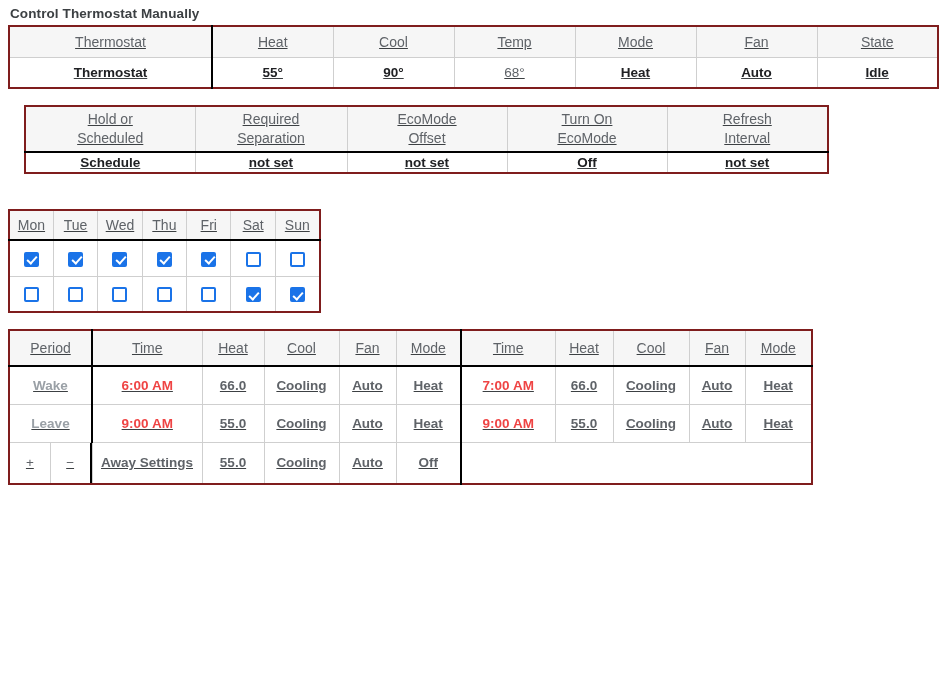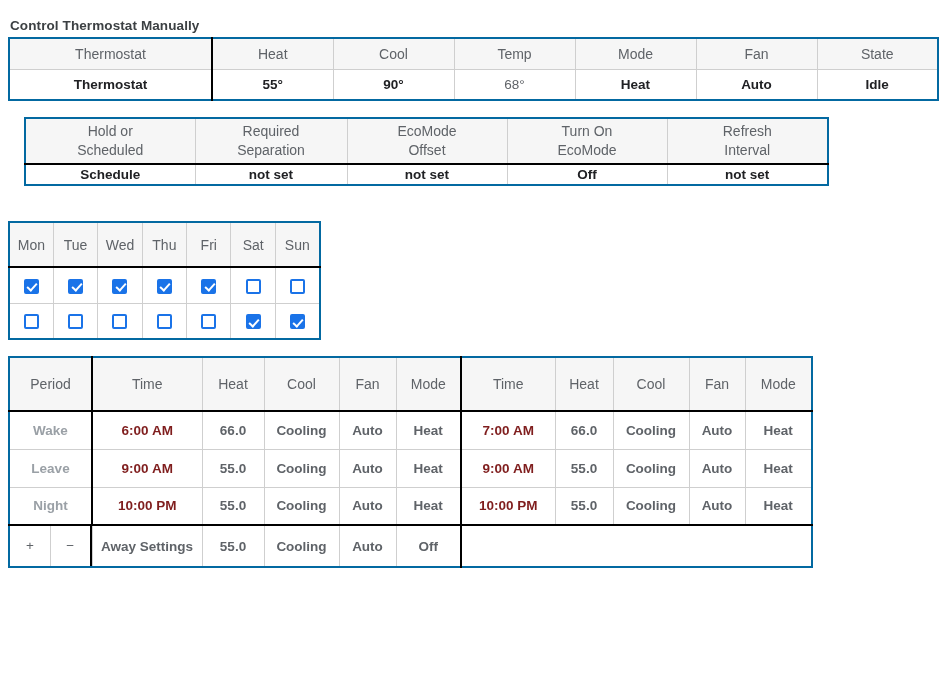--- a/index.html
+++ b/index.html
@@ -8,21 +8,21 @@
     background: #ffffff;
   }
   body {
     width: 949px;
     height: 684px;
     font-family: "Liberation Sans", sans-serif;
     color: #3c4043;
     overflow: hidden;
   }
   .page {
-    padding: 16px 0 0 8px;
+    padding: 4px 0 0 8px;
     box-sizing: border-box;
   }
 
   .section-label {
     font-size: 13.5px;
     font-weight: 700;
     color: #3c4043;
     letter-spacing: 0.1px;
     margin: 0;
     padding: 2px 0 3px 2px;
@@ -47,21 +47,22 @@
     white-space: nowrap;
     overflow: hidden;
   }
   table.grid thead th {
     background: #f6f6f6;
     font-size: 14px;
     color: #5f6368;
     font-weight: 400;
   }
   .outer {
-    border: 2px solid #0369a1;
+    border: 2px solid #7f1d1d;
+    text-decoration: underline;
   }
   .vsep-r { border-right: 2px solid #000000 !important; }
   .hsep-b { border-bottom: 2px solid #000000 !important; }
 
   .bold { font-weight: 700; color: #202124; }
 
   
   #thermostat-table { width: 931px; margin: 0; }
   #thermostat-table td, #thermostat-table th { height: 31px; }
   #thermostat-table tbody td { font-weight: 700; color: #202124; font-size: 13.5px; }
@@ -81,21 +82,21 @@
   #settings-table col.s1 { width: 170px; }
   #settings-table col.s2 { width: 152px; }
   #settings-table col.s3 { width: 160px; }
   #settings-table col.s4 { width: 160px; }
   #settings-table col.s5 { width: 161px; }
   .spacer-lg { height: 19px; }
   .spacer-md { height: 16px; }
 
   
   #daygroup-table { width: 311px; }
-  #daygroup-table th { height: 45px; width: 44.4px; font-size: 14px; }
+  #daygroup-table th { height: 30px; width: 44.4px; font-size: 14px; }
   #daygroup-table td { height: 36px; }
   .chk {
     display: inline-block;
     width: 15px; height: 15px;
     box-sizing: border-box;
     border: 2px solid #1a73e8;
     border-radius: 2px;
     background: #ffffff;
     position: relative;
     vertical-align: middle;
@@ -109,36 +110,36 @@
     width: 4px; height: 8px;
     border: solid #ffffff;
     border-width: 0 2px 2px 0;
     transform: rotate(42deg);
   }
 
   
   #period-table { width: 773px; }
   #period-table th { font-size: 14px; }
   #period-table .grp-row th { height: 40px; }
-  #period-table .hdr-row th { height: 54px; margin-top: 35px; }
+  #period-table .hdr-row th { height: 36px; margin-top: 35px; }
   #period-table tbody td { height: 38px; font-size: 13.5px; }
   #period-table col.p-period { width: 83px; }
   #period-table col.p-time   { width: 110px; }
   #period-table col.p-heat   { width: 62px; }
   #period-table col.p-cool   { width: 75px; }
   #period-table col.p-fan    { width: 57px; }
   #period-table col.p-mode   { width: 65px; }
   #period-table col.p-time2  { width: 94px; }
   #period-table col.p-heat2  { width: 58px; }
   #period-table col.p-cool2  { width: 76px; }
   #period-table col.p-fan2   { width: 56px; }
   #period-table col.p-mode2  { width: 67px; }
 
   #period-table td.period-name { color: #9aa0a6; font-weight: 700; }
-  #period-table td.time-val { font-weight: 700; color: #7f1d1d; }
+  #period-table td.time-val { font-weight: 700; color: #ef4444; }
   #period-table td.num { font-weight: 700; }
   #period-table td.word { font-weight: 700; }
 
   .addrow td { height: 40px; }
   .plusminus { font-size: 20px; font-weight: 700; line-height: 1; cursor: pointer; }
 
   
   .c-red    { color: #ff0000; }
   .c-blue   { color: #1414ff; }
   .c-green  { color: #008a00; }
@@ -318,33 +319,20 @@
         <td class="word c-purple">Auto</td>
         <td class="word c-red vsep-r">Heat</td>
         <td class="time-val">9:00 AM</td>
         <td class="num c-red">55.0</td>
         <td class="word c-darkgreen">Cooling</td>
         <td class="word c-purple">Auto</td>
         <td class="word c-red">Heat</td>
       </tr>
 
 
-      <tr class="hsep-b">
-        <td class="period-name c-gray vsep-r">Night</td>
-        <td class="time-val">10:00 PM</td>
-        <td class="num c-red">55.0</td>
-        <td class="word c-darkgreen">Cooling</td>
-        <td class="word c-purple">Auto</td>
-        <td class="word c-red vsep-r">Heat</td>
-        <td class="time-val">10:00 PM</td>
-        <td class="num c-red">55.0</td>
-        <td class="word c-darkgreen">Cooling</td>
-        <td class="word c-purple">Auto</td>
-        <td class="word c-red">Heat</td>
-      </tr>
 
       <tr class="addrow">
         <td style="padding:0;border:none;">
           <table style="border-collapse:collapse;width:100%;table-layout:fixed;">
             <tbody>
                 <tr>
               <td style="border:none;border-right:1px solid #cfcfcf;width:50%;height:40px;text-align:center;" class="plusminus c-plus">+</td>
               <td style="border:none;border-right:2px solid #000;width:50%;height:40px;text-align:center;" class="plusminus c-minus">−</td>
             </tr>
           </tbody>

